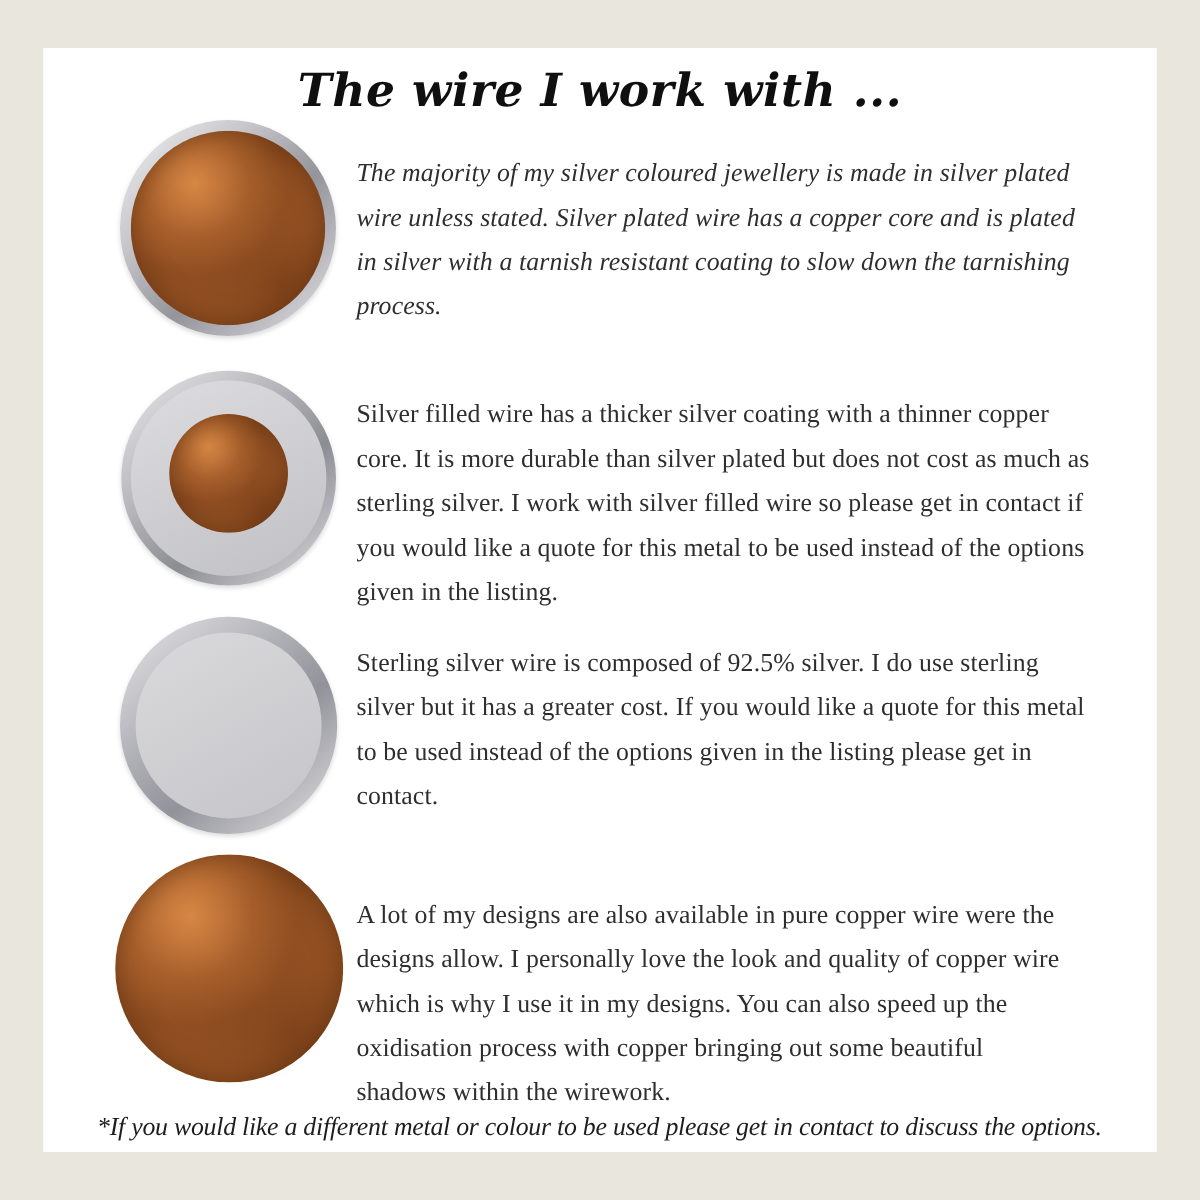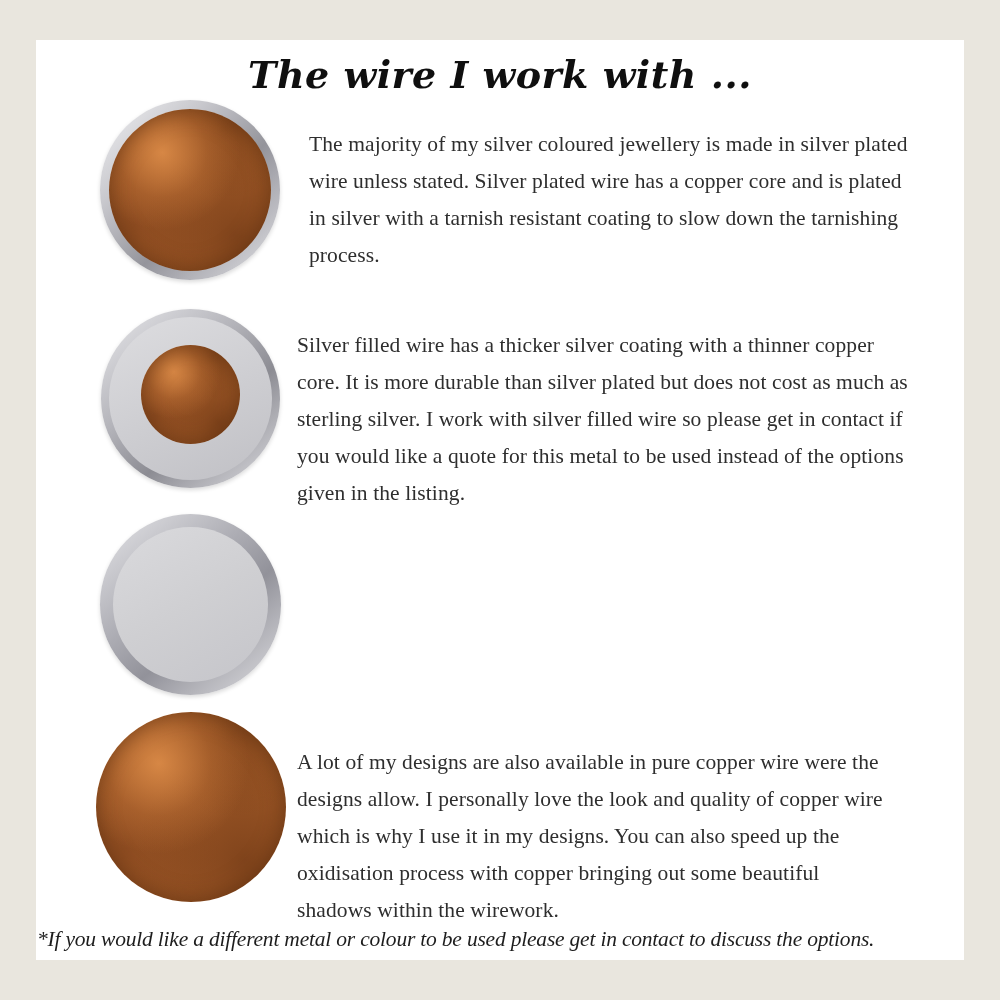--- a/index.html
+++ b/index.html
@@ -34,34 +34,35 @@
     color: #0f0f0f;
   }
 
   .para {
     position: absolute;
     font-size: 21.5px;
     line-height: 37px;
     color: #2e2e2e;
     letter-spacing: 0.1px;
   }
-  .p1 { left: 309px; top: 126px; width: 614px; }
+  .p1 { left: 297px; top: 126px; width: 614px; font-style: italic; }
   .p2 { left: 297px; top: 316px; width: 618px; margin-top: 11px; }
   .p3 { left: 297px; top: 534px; width: 618px; }
   .p4 { left: 297px; top: 744px; width: 600px; }
 
   .footer-note {
     position: absolute;
     left: 37px; top: 927px;
     width: 925px;
     font-style: italic;
     font-size: 21.5px;
     color: #1d1d1d;
     letter-spacing: -0.2px;
     white-space: nowrap;
+    text-align: center;
   }
 
   
   .swatch { position: absolute; border-radius: 50%; }
 
   .copper-fill {
     background:
       radial-gradient(circle at 33% 27%, rgba(224,143,74,0.85) 0%, rgba(200,120,58,0.35) 28%, rgba(160,90,40,0) 48%),
       radial-gradient(circle at 72% 12%, rgba(116,60,22,0.55) 0%, rgba(116,60,22,0) 38%),
       radial-gradient(circle at 78% 78%, rgba(108,54,20,0.6) 0%, rgba(108,54,20,0) 52%),
@@ -132,19 +133,20 @@
 
   <div class="swatch silver-filled">
     <div class="body"></div>
     <div class="core copper-fill"></div>
   </div>
   <div class="para p2">Silver filled wire has a thicker silver coating with a thinner copper core. It is more durable than silver plated but does not cost as much as sterling silver. I work with silver filled wire so please get in contact if you would like a quote for this metal to be used instead of the options given in the listing.</div>
 
   <div class="swatch sterling">
     <div class="body"></div>
   </div>
+  <div class="para p3">Sterling silver wire is composed of 92.5% silver. I do use sterling silver but it has a greater cost. If you would like a quote for this metal to be used instead of the options given in the listing please get in contact.</div>
 
   <div class="swatch pure-copper copper-fill"></div>
   <div class="para p4">A lot of my designs are also available in pure copper wire were the designs allow. I personally love the look and quality of copper wire which is why I use it in my designs. You can also speed up the oxidisation process with copper bringing out some beautiful shadows within the wirework.</div>
 
   <div class="footer-note">*If you would like a different metal or colour to be used please get in contact to discuss the options.</div>
 
 </div>
 
 </body></html>

